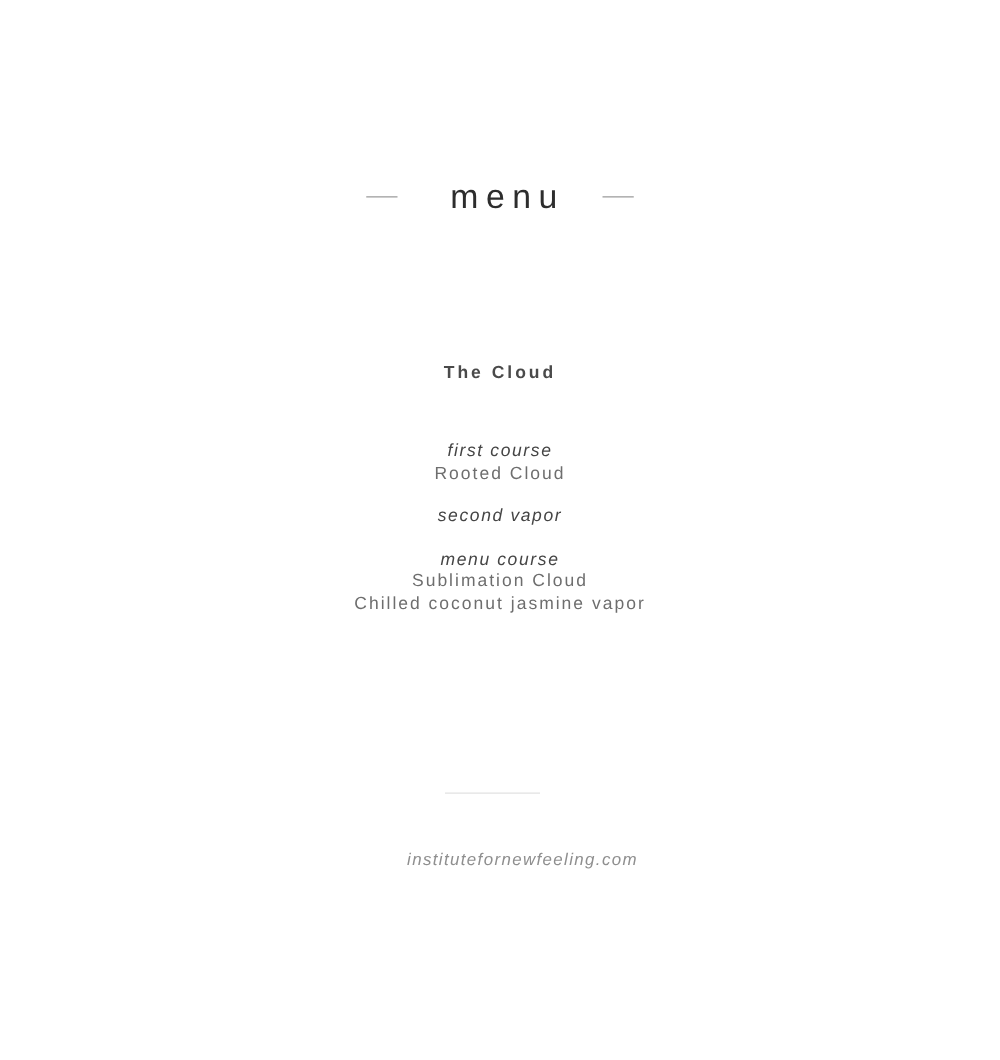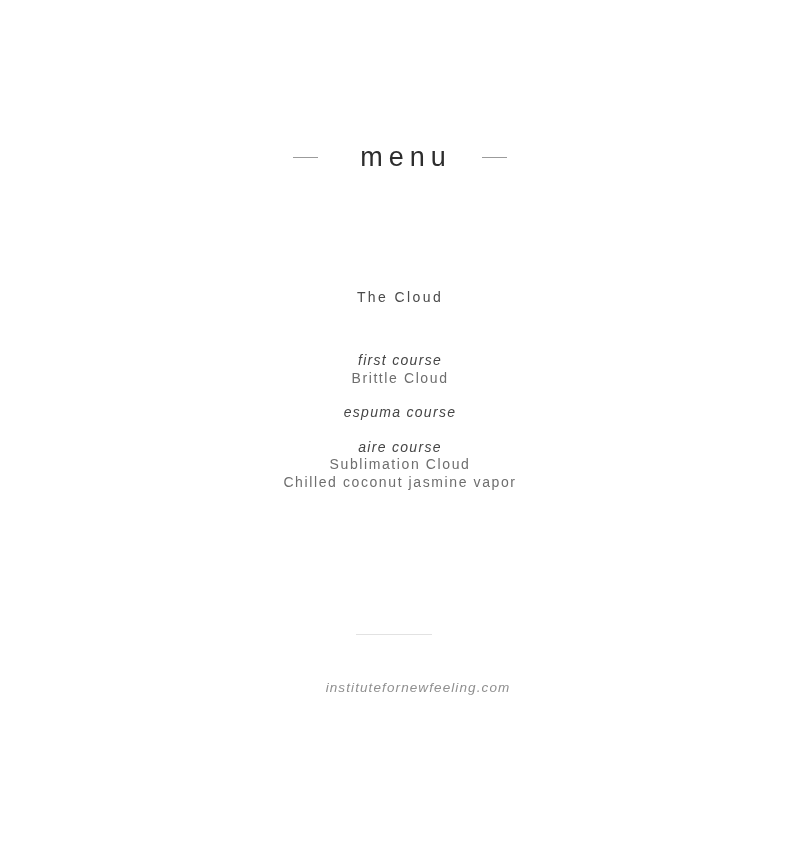--- a/index.html
+++ b/index.html
@@ -43,20 +43,21 @@
   .title-dash.left { margin-right: 6px; }
   .title-dash.right { margin-left: 0; }
   .restaurant {
     position: absolute;
     top: 289px;
     left: 0;
     width: 100%;
     font-size: 14px;
     letter-spacing: 2.4px;
     color: #4a4a4a;
+    font-weight: bold;
   }
   .courses {
     position: absolute;
     top: 352px;
     left: 0;
     width: 100%;
   }
   .course {
     margin-bottom: 17px;
     line-height: 17.5px;
@@ -104,29 +105,29 @@
     <h1 class="title">menu</h1>
     <span class="title-dash right"></span>
   </div>
 
   <div class="restaurant">The Cloud</div>
 
   <div class="courses">
 
     <section class="course">
       <div class="course-label">first course</div>
-      <div class="course-dish">Brittle Cloud</div>
+      <div class="course-dish">Rooted Cloud</div>
     </section>
 
     <section class="course">
-      <div class="course-label">espuma course</div>
+      <div class="course-label">second vapor</div>
     </section>
 
     <section class="course">
-      <div class="course-label">aire course</div>
+      <div class="course-label">menu course</div>
       <div class="course-dish">Sublimation Cloud</div>
       <div class="course-desc">Chilled coconut jasmine vapor</div>
     </section>
 
   </div>
 
   <div class="divider"></div>
 
   <a class="footer-link">institutefornewfeeling.com</a>
 

